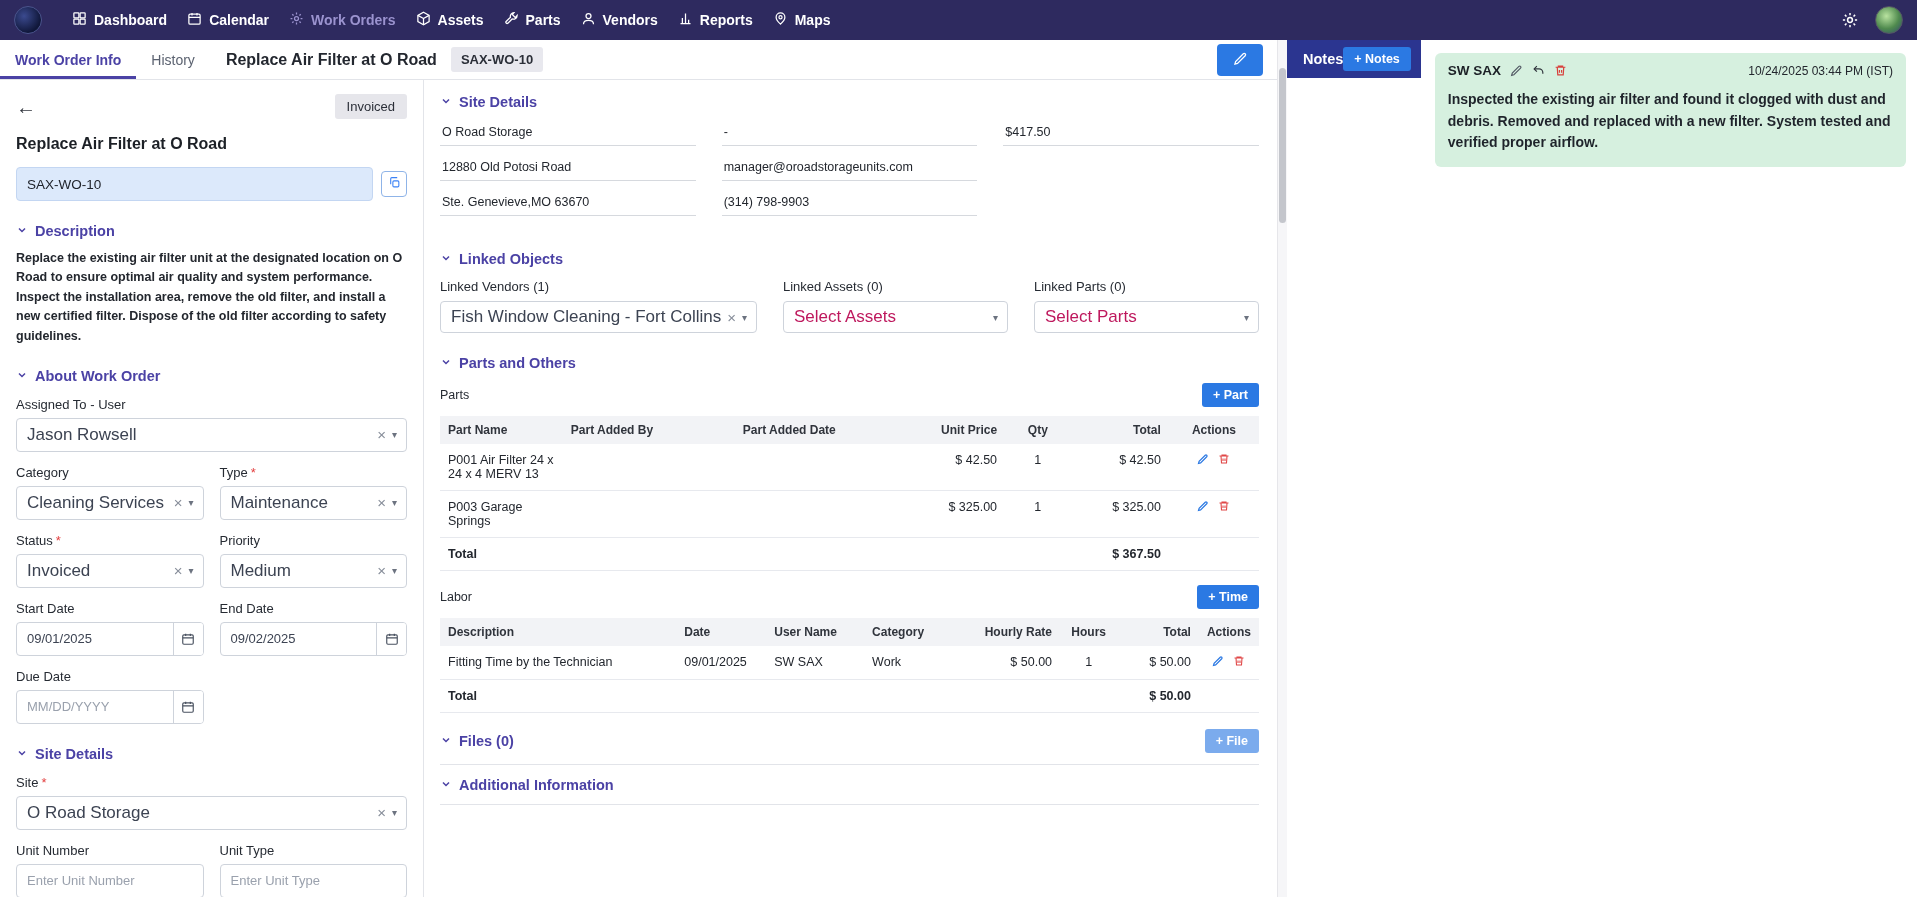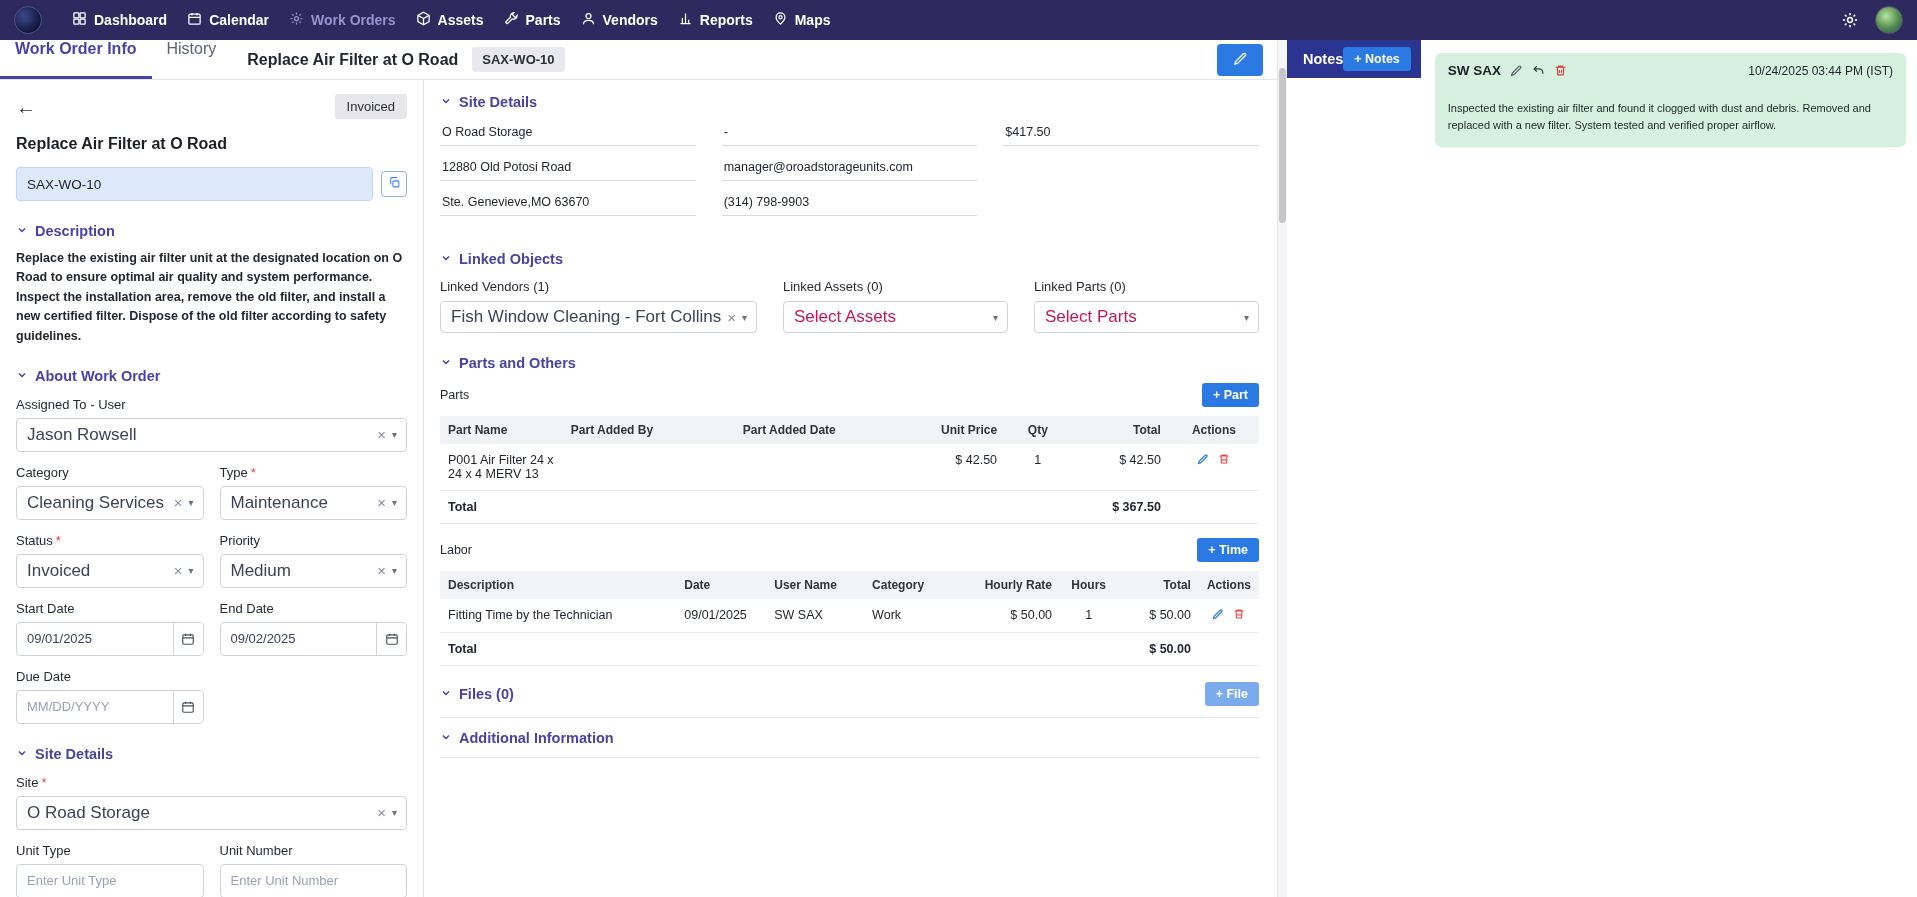--- a/index.html
+++ b/index.html
@@ -18,21 +18,21 @@
   .nav-gear { color:#fff; display:flex; }
   .nav-gear svg { width:18px; height:18px; }
   .avatar { width:28px; height:28px; border-radius:50%; background:radial-gradient(circle at 40% 35%, #b9e3a0, #4f8a4e 55%, #2d4a6b); border:1px solid #556; }
 
   
   .main { flex:1; display:flex; overflow:hidden; }
   .content { flex:1; display:flex; flex-direction:column; overflow:hidden; }
 
   
   .tabbar { height:40px; flex:0 0 auto; display:flex; align-items:center; border-bottom:1px solid #e2e4e9; background:#fff; }
-  .tab { height:100%; display:flex; align-items:flex-start; padding:0 15px; font-size:16px; color:#5b6270; cursor:pointer; position:relative; }
+  .tab { height:100%; display:flex; align-items:center; padding:0 15px; font-size:14px; color:#5b6270; cursor:pointer; position:relative; }
   .tab.active { color:#4b42a5; font-weight:700; }
   .tab.active::after { content:""; position:absolute; left:0; right:0; bottom:0; height:3px; background:#4b42a5; }
   .page-title { font-size:16px; font-weight:700; color:#23272f; margin-left:16px; white-space:nowrap; }
   .wo-badge { margin-left:14px; background:#e8e8ee; color:#2b2f38; font-size:13px; font-weight:600; padding:5px 10px; border-radius:3px; }
   .edit-btn { margin-left:auto; margin-right:14px; width:46px; height:32px; background:#2b79e3; border:none; border-radius:4px; display:flex; align-items:center; justify-content:center; color:#fff; cursor:pointer; }
   .edit-btn svg { width:15px; height:15px; }
 
   .content-body { flex:1; display:flex; overflow:hidden; }
 
   
@@ -108,21 +108,21 @@
   .notes-body { flex:1; padding:13px 11px 0 14px; overflow:hidden; }
   .note-card { background:#d6f0df; border-radius:6px; padding:10px 13px 13px; }
   .note-head { display:flex; align-items:center; gap:9px; }
   .note-author { font-size:13.5px; font-weight:700; color:#1c2026; }
   .n-ic { display:inline-flex; cursor:pointer; }
   .n-ic svg { width:13px; height:13px; }
   .n-edit { color:#545b66; }
   .n-reply { color:#2f343c; }
   .n-del { color:#d8403c; }
   .note-time { margin-left:auto; font-size:12px; color:#23272e; }
-  .note-text { margin-top:22px; font-size:11px; font-weight:400; line-height:1.55; color:#1f242b; }
+  .note-text { margin-top:11px; font-size:14px; font-weight:700; line-height:1.55; color:#1f242b; }
 </style>
 </head>
 <body>
 
 <div class="app">
 
   <header class="topnav">
     <div class="logo"></div>
     <nav class="nav-items">
       <a class="nav-item">
@@ -331,29 +331,29 @@
             <span>Site Details</span>
           </div>
           <label class="flabel req">Site</label>
           <div class="sel">
             <span class="val">O Road Storage</span>
             <span class="clr">×</span>
             <span class="crt">▾</span>
           </div>
           <div class="grid2">
             <div>
+              <label class="flabel">Unit Number</label>
+              <div class="text-input">
+                  <span>Enter Unit Number</span>
+                </div>
+            </div>
+            <div>
               <label class="flabel">Unit Type</label>
               <div class="text-input">
                   <span>Enter Unit Type</span>
-                </div>
-            </div>
-            <div>
-              <label class="flabel">Unit Number</label>
-              <div class="text-input">
-                  <span>Enter Unit Number</span>
                 </div>
             </div>
           </div>
 
         </aside>
 
         <section class="middle">
 
           <div class="shead">
             <span><svg class="chev" viewBox="0 0 24 24" fill="none" stroke="currentColor" stroke-width="3">
@@ -438,20 +438,41 @@
               </tr>
             </thead>
             <tbody>
               <tr>
                 <td>P001 Air Filter 24 x 24 x 4 MERV 13</td>
                 <td></td>
                 <td></td>
                 <td class="num">$ 42.50</td>
                 <td class="ctr">1</td>
                 <td class="num">$ 42.50</td>
+                <td class="ctr"><span class="act-icons">
+                      <span class="ic-edit">
+                        <svg viewBox="0 0 24 24" fill="none" stroke="currentColor" stroke-width="2.4">
+                          <path d="M3 21l1.2-4.2L16.5 4.5a2.1 2.1 0 0 1 3 3L7.2 19.8 3 21z"></path>
+                        </svg>
+                      </span>
+                      <span class="ic-del">
+                        <svg viewBox="0 0 24 24" fill="none" stroke="currentColor" stroke-width="2.2">
+                          <path d="M3 6h18M8 6V4h8v2M6 6l1 14h10l1-14"></path>
+                          <path d="M10 11v5M14 11v5"></path>
+                        </svg>
+                      </span>
+                    </span></td>
+              </tr>
+              <tr>
+                <td>P003 Garage Springs</td>
+                <td></td>
+                <td></td>
+                <td class="num">$ 325.00</td>
+                <td class="ctr">1</td>
+                <td class="num">$ 325.00</td>
                 <td class="ctr"><span class="act-icons">
                       <span class="ic-edit">
                         <svg viewBox="0 0 24 24" fill="none" stroke="currentColor" stroke-width="2.4">
                           <path d="M3 21l1.2-4.2L16.5 4.5a2.1 2.1 0 0 1 3 3L7.2 19.8 3 21z"></path>
                         </svg>
                       </span>
                       <span class="ic-del">
                         <svg viewBox="0 0 24 24" fill="none" stroke="currentColor" stroke-width="2.2">
                           <path d="M3 6h18M8 6V4h8v2M6 6l1 14h10l1-14"></path>
                           <path d="M10 11v5M14 11v5"></path>

